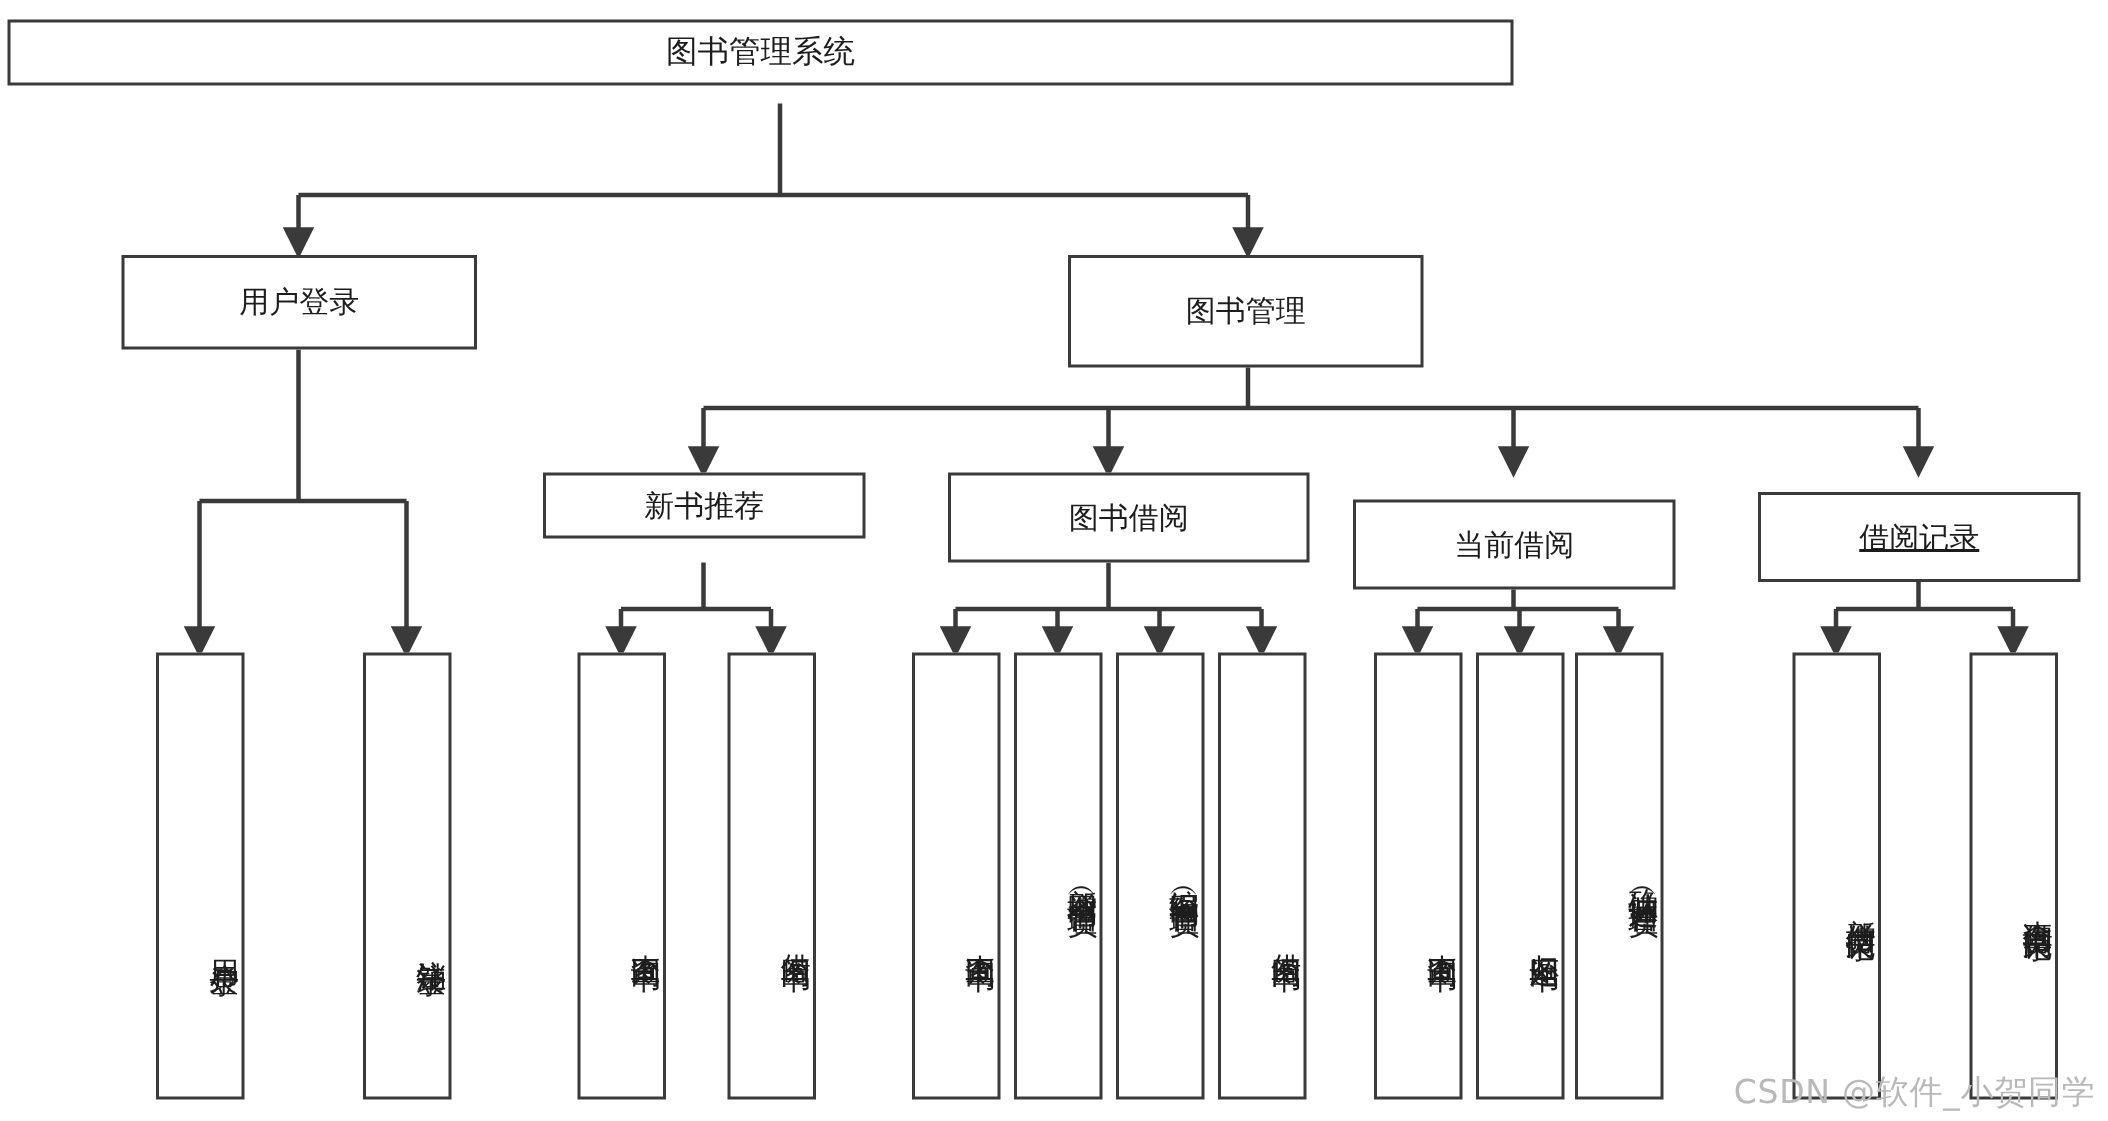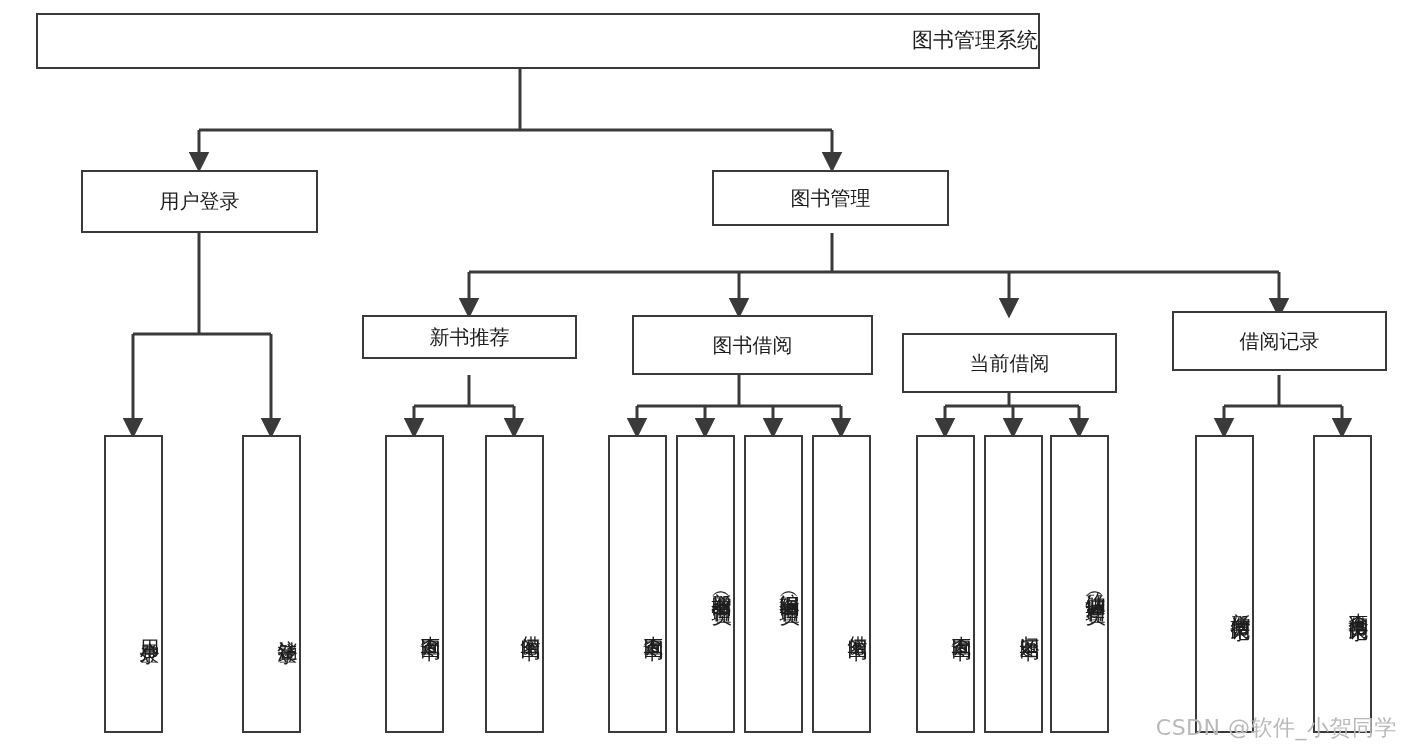--- a/index.html
+++ b/index.html
@@ -123,41 +123,41 @@
       <path d="M 1013 406 L 1013 428" marker-end="url(#arrow)"></path>
       <path d="M 1079 406 L 1079 428" marker-end="url(#arrow)"></path>
 
       <path d="M 1279 375 L 1279 406"></path>
       <path d="M 1224 406 L 1342 406"></path>
       <path d="M 1224 406 L 1224 428" marker-end="url(#arrow)"></path>
       <path d="M 1342 406 L 1342 428" marker-end="url(#arrow)"></path>
     </g>
   </svg>
 
-  <div class="node level-0" style="left:36px; top:13px; width:1004px; height:56px;justify-content:flex-end;">
+  <div class="node level-0" style="left:5px; top:13px; width:1004px; height:44px;">
     <span class="node-label">图书管理系统</span>
   </div>
 
   <div class="node level-1" style="left:81px; top:170px; width:237px; height:63px;">
     <span class="node-label">用户登录</span>
   </div>
-  <div class="node level-1" style="left:712px; top:170px; width:237px; height:56px;">
+  <div class="node level-1" style="left:712px; top:170px; width:237px; height:75px;">
     <span class="node-label">图书管理</span>
   </div>
 
   <div class="node level-1" style="left:362px; top:315px; width:215px; height:44px;">
     <span class="node-label">新书推荐</span>
   </div>
   <div class="node level-1" style="left:632px; top:315px; width:241px; height:60px;">
     <span class="node-label">图书借阅</span>
   </div>
   <div class="node level-1" style="left:902px; top:333px; width:215px; height:60px;">
     <span class="node-label">当前借阅</span>
   </div>
-  <div class="node level-1" style="left:1172px; top:311px; width:215px; height:60px;">
+  <div class="node level-1" style="left:1172px; top:328px; width:215px; height:60px;text-decoration:underline;">
     <span class="node-label">借阅记录</span>
   </div>
 
   <div class="node leaf" style="left:104px; top:435px; width:59px; height:298px; padding-top:88px;">
     <span class="node-label">用户登录</span>
   </div>
   <div class="node leaf" style="left:242px; top:435px; width:59px; height:298px; padding-top:88px;">
     <span class="node-label">注销登录</span>
   </div>
 

